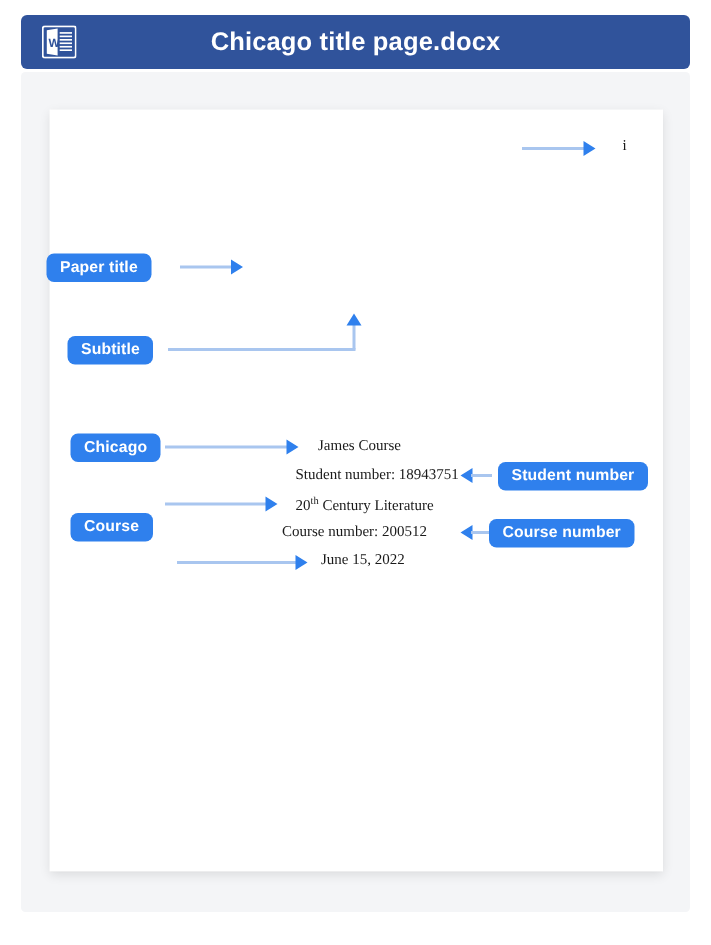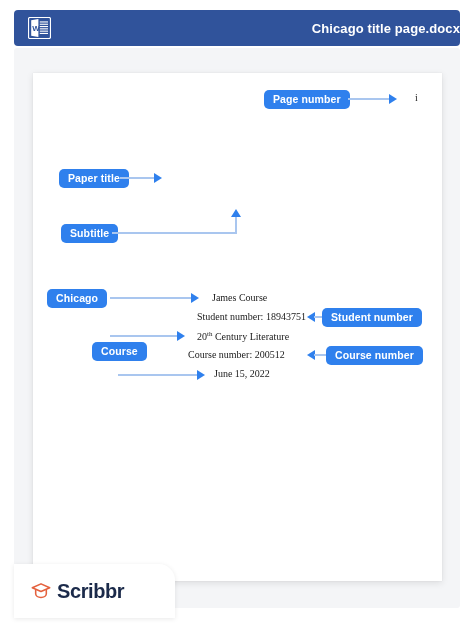--- a/index.html
+++ b/index.html
@@ -35,23 +35,23 @@
   }
   .word-icon {
     position: absolute;
     left: 14px;
     top: 7px;
     width: 23px;
     height: 22px;
   }
   .titlebar-title {
     width: 100%;
-    text-align: right;
+    text-align: center;
     color: #ffffff;
-    font-size: 13px;
+    font-size: 17px;
     font-weight: bold;
     letter-spacing: 0.1px;
   }
 
   
   .canvas {
     position: absolute;
     left: 14px;
     top: 48px;
     width: 446px;
@@ -190,61 +190,51 @@
         </g>
       </svg>
     </span>
     <span class="titlebar-title">Chicago title page.docx</span>
   </div>
 
   <div class="canvas"></div>
 
   <div class="doc-page"></div>
 
-  <div class="pill" style="left:264px; top:90px;">Page number</div>
   <div class="conn" style="left:348px; top:98px; width:42px;"></div>
   <div class="arrow-r" style="left:389px; top:94px;"></div>
   <div class="doc-text doc-pagenum" style="left:415px; top:92px;">i</div>
 
-  <div class="pill" style="left:31px; top:169px;margin-left:28px;">Paper title</div>
+  <div class="pill" style="left:31px; top:169px;">Paper title</div>
   <div class="conn" style="left:120px; top:177px; width:35px;"></div>
   <div class="arrow-r" style="left:154px; top:173px;"></div>
 
-  <div class="pill" style="left:61px; top:224px;">Subtitle</div>
+  <div class="pill" style="left:45px; top:224px;">Subtitle</div>
   <div class="conn" style="left:112px; top:232px; width:125px;"></div>
   <div class="conn-v" style="left:235px; top:216px; height:17px;"></div>
   <div class="arrow-u" style="left:231px; top:209px;"></div>
 
   <div class="pill" style="left:47px; top:289px;">Chicago</div>
   <div class="conn" style="left:110px; top:297px; width:82px;"></div>
   <div class="arrow-r" style="left:191px; top:293px;"></div>
   <div class="doc-text doc-body" style="left:212px; top:292px;">James Course</div>
 
   <div class="doc-text doc-body" style="left:197px; top:311px;">Student number: 18943751</div>
   <div class="arrow-l" style="left:307px; top:312px;"></div>
   <div class="conn" style="left:314px; top:316px; width:14px;"></div>
-  <div class="pill" style="left:322px; top:308px;text-align:center;">Student number</div>
-
-  <div class="pill" style="left:47px; top:342px;margin-left:45px;">Course</div>
+  <div class="pill" style="left:332px; top:308px;text-align:center;">Student number</div>
+
+  <div class="pill" style="left:47px; top:342px;">Course</div>
   <div class="conn" style="left:110px; top:335px; width:68px;"></div>
   <div class="arrow-r" style="left:177px; top:331px;"></div>
   <div class="doc-text doc-body" style="left:197px; top:330px;text-align:center;"><span>20</span><sup>th</sup><span> Century Literature</span></div>
 
   <div class="doc-text doc-body" style="left:188px; top:349px;">Course number: 200512</div>
   <div class="arrow-l" style="left:307px; top:350px;"></div>
   <div class="conn" style="left:314px; top:354px; width:14px;"></div>
   <div class="pill" style="left:326px; top:346px;">Course number</div>
 
   <div class="conn" style="left:118px; top:374px; width:80px;"></div>
   <div class="arrow-r" style="left:197px; top:370px;"></div>
   <div class="doc-text doc-body" style="left:214px; top:368px;">June 15, 2022</div>
 
-  <div class="scribbr-badge">
-    <span class="scribbr-cap">
-      <svg viewBox="0 0 24 24" width="22" height="22">
-        <path d="M12 4.2 L21.5 8.4 L12 12.6 L2.5 8.4 Z" fill="none" stroke="#e4613d" stroke-width="1.7" stroke-linejoin="round"></path>
-        <path d="M6.2 10.6 L6.2 15.0 C6.2 17.4 8.8 19.0 12 19.0 C15.2 19.0 17.8 17.4 17.8 15.0 L17.8 10.6" fill="none" stroke="#e4613d" stroke-width="1.7" stroke-linecap="round" stroke-linejoin="round"></path>
-      </svg>
-    </span>
-    <span class="scribbr-word">Scribbr</span>
-  </div>
 
 </div>
 
 </body></html>

